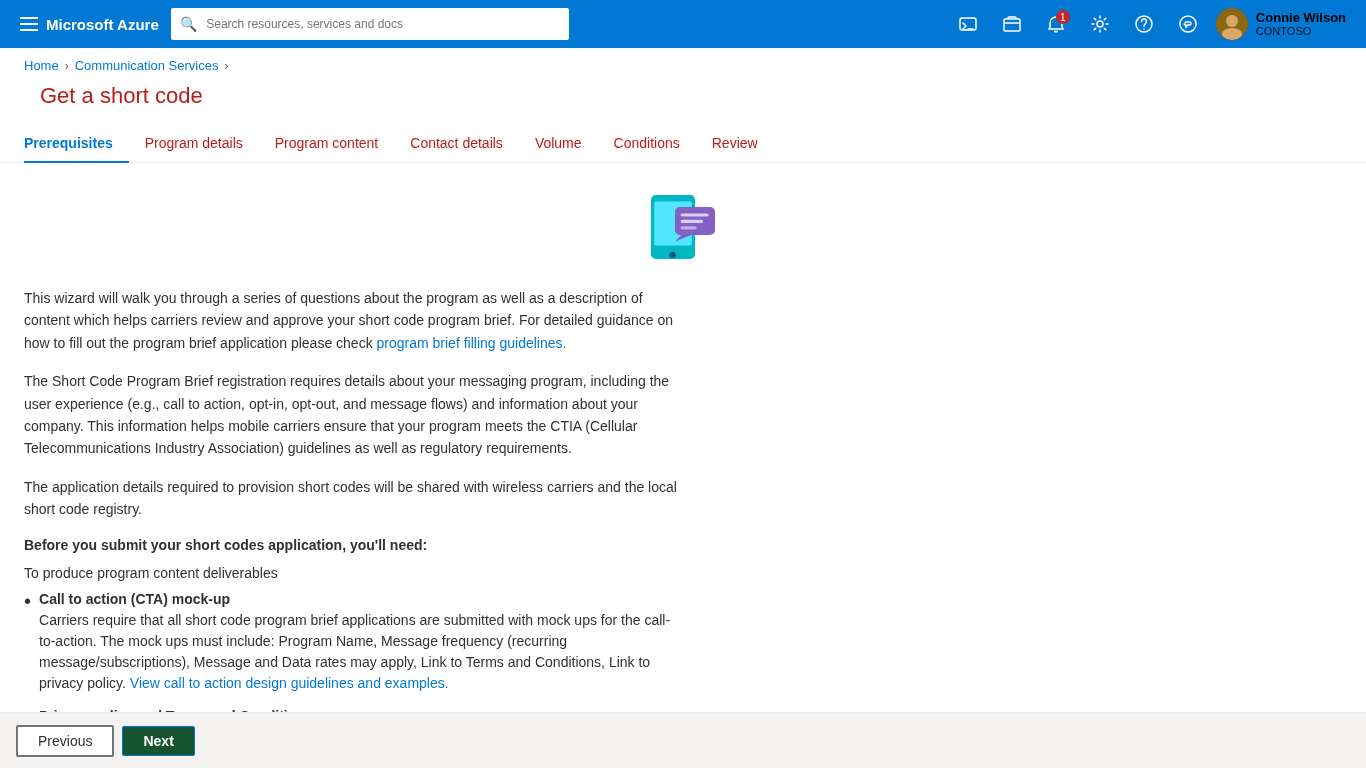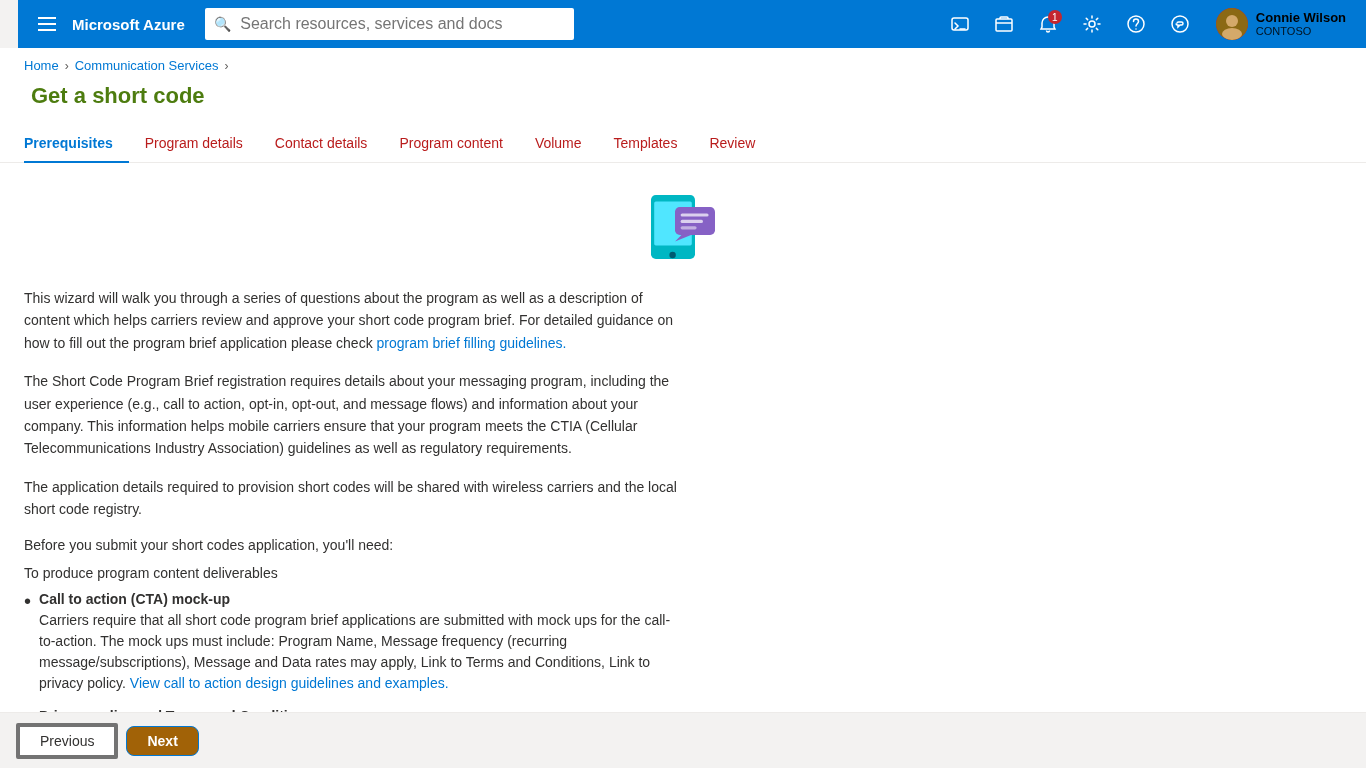--- a/index.html
+++ b/index.html
@@ -5,23 +5,21 @@
     * { box-sizing: border-box; margin: 0; padding: 0; }
     body { font-family: 'Segoe UI', Arial, sans-serif; font-size: 14px; color: #323130; background: #f3f2f1; height: 768px; overflow: hidden; display: flex; flex-direction: column; }
 
     
     .topnav {
       background: #0078d4;
       height: 48px;
       display: flex;
       align-items: center;
       padding: 0 12px;
-      gap: 8px;
-      flex-shrink: 0;
-      margin-left: 18px;
+      flex-shrink: 0;
     }
     .topnav-hamburger {
       color: white;
       font-size: 18px;
       cursor: pointer;
       padding: 8px;
       display: flex;
       align-items: center;
     }
     .topnav-logo {
@@ -39,21 +37,21 @@
       border-radius: 2px;
       display: flex;
       align-items: center;
       padding: 0 10px;
       gap: 8px;
     }
     .topnav-search input {
       border: none;
       outline: none;
       width: 100%;
-      font-size: 16px;
+      font-size: 12px;
       color: #c2410c;
     }
     .topnav-search-icon { color: #605e5c; font-size: 14px; }
     .topnav-spacer { flex: 1; }
     .topnav-icons {
       display: flex;
       align-items: center;
       gap: 4px;
     }
     .topnav-icon-btn {
@@ -124,24 +122,24 @@
       align-items: center;
       gap: 6px;
       font-size: 13px;
       flex-shrink: 0;
     }
     .breadcrumb a { color: #0078d4; text-decoration: none; }
     .breadcrumb-sep { color: #605e5c; font-size: 12px; }
 
     
     .page-title {
-      padding: 4px 31px 16px;
+      padding: 4px 40px 16px;
       font-size: 22px;
-      font-weight: 700;
-      color: #4d7c0f;
+      font-weight: 400;
+      color: #b91c1c;
       flex-shrink: 0;
     }
 
     
     .tabs {
       display: flex;
       border-bottom: 1px solid #edebe9;
       padding: 0 24px;
       flex-shrink: 0;
     }
@@ -183,21 +181,21 @@
     .body-text {
       max-width: 660px;
       line-height: 1.6;
       color: #323130;
       margin-bottom: 16px;
       font-size: 14px;
     }
     .body-text a { color: #0078d4; text-decoration: none; }
 
     .section-heading {
-      font-weight: 400;
+      font-weight: 700;
       font-size: 14px;
       margin-bottom: 12px;
       max-width: 660px;
     }
     .sub-heading {
       font-weight: 400;
       font-size: 14px;
       margin-bottom: 8px;
       max-width: 660px;
     }
@@ -232,31 +230,31 @@
       border-top: 1px solid #edebe9;
       display: flex;
       align-items: center;
       padding: 0 16px;
       gap: 8px;
       flex-shrink: 0;
     }
     .btn-secondary {
       padding: 6px 20px;
       background: white;
-      border: 4px solid #737373;
+      border: 2px solid #737373;
       border-radius: 2px;
       font-size: 14px;
       cursor: pointer;
       color: #323130;
     }
     .btn-primary {
       padding: 6px 20px;
-      background: #a16207;
+      background: #14532d;
       border: 1px solid #0078d4;
-      border-radius: 8px;
+      border-radius: 2px;
       font-size: 14px;
       cursor: pointer;
       color: white;
       font-weight: 600;
     }
   </style>
 </head>
 <body>
 
 <nav class="topnav">
@@ -337,24 +335,24 @@
     <span class="breadcrumb-sep">›</span>
     <a href="#">Communication Services</a>
     <span class="breadcrumb-sep">›</span>
   </div>
 
   <h1 class="page-title">Get a short code</h1>
 
   <div class="tabs">
     <div class="tab active">Prerequisites</div>
     <div class="tab">Program details</div>
+    <div class="tab">Program content</div>
     <div class="tab">Contact details</div>
-    <div class="tab">Program content</div>
     <div class="tab">Volume</div>
-    <div class="tab">Templates</div>
+    <div class="tab">Conditions</div>
     <div class="tab">Review</div>
   </div>
 
   <div class="content">
 
     <div class="illustration">
       <svg viewBox="0 0 120 100" xmlns="http://www.w3.org/2000/svg">
 
         <rect x="20" y="10" width="55" height="80" rx="6" fill="#00b7c3"></rect>
         <rect x="24" y="18" width="47" height="55" rx="2" fill="#50e6ff"></rect>

